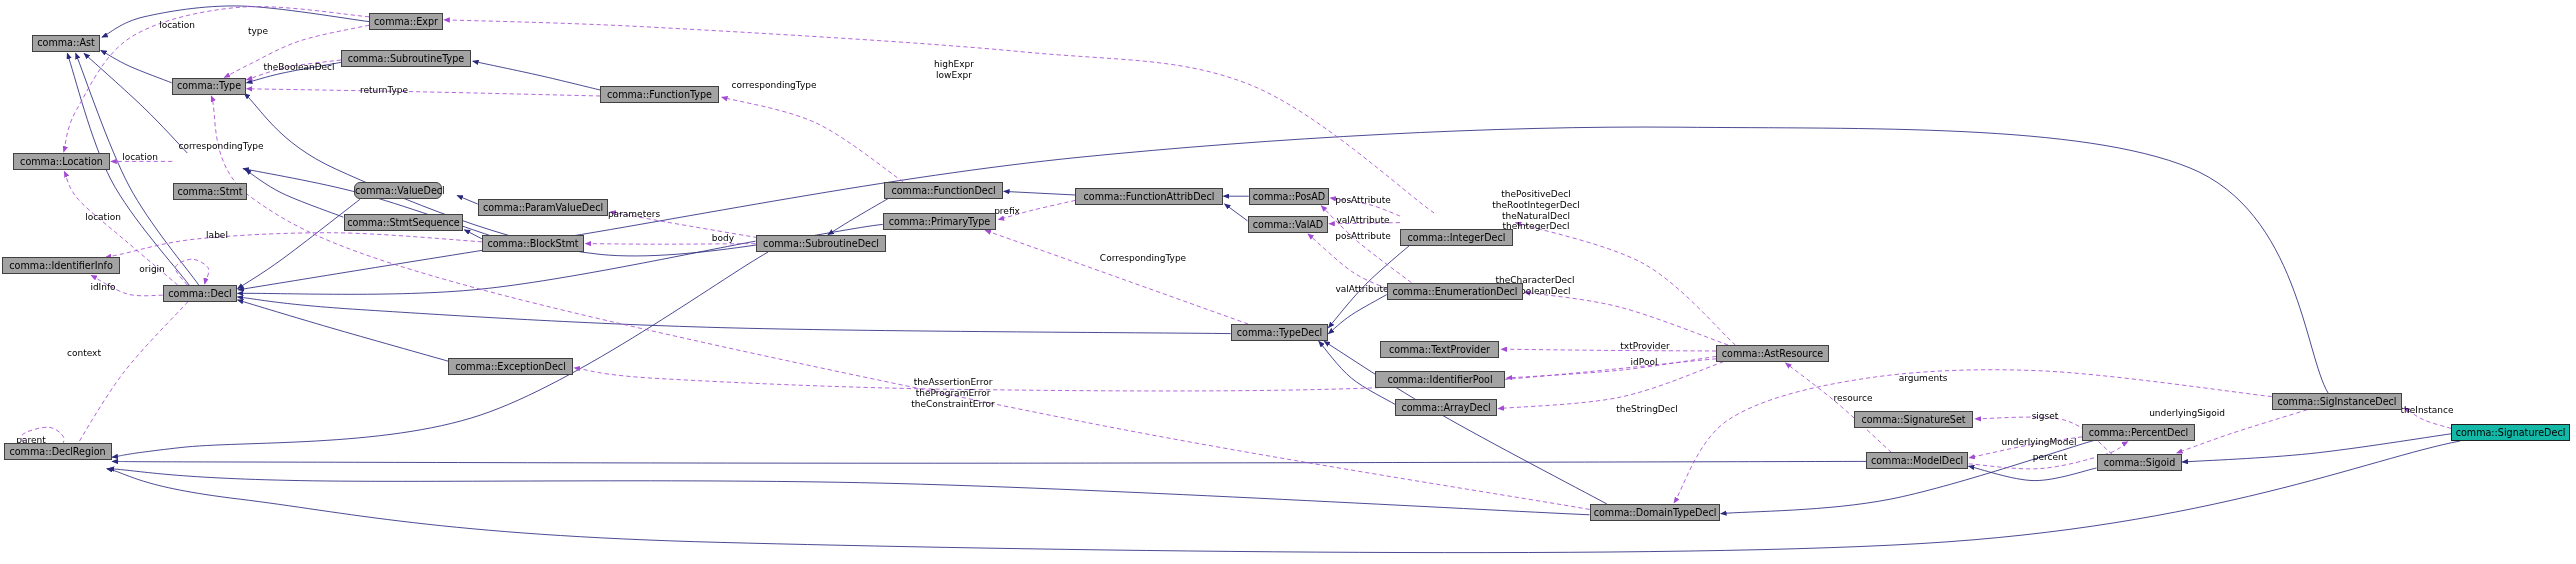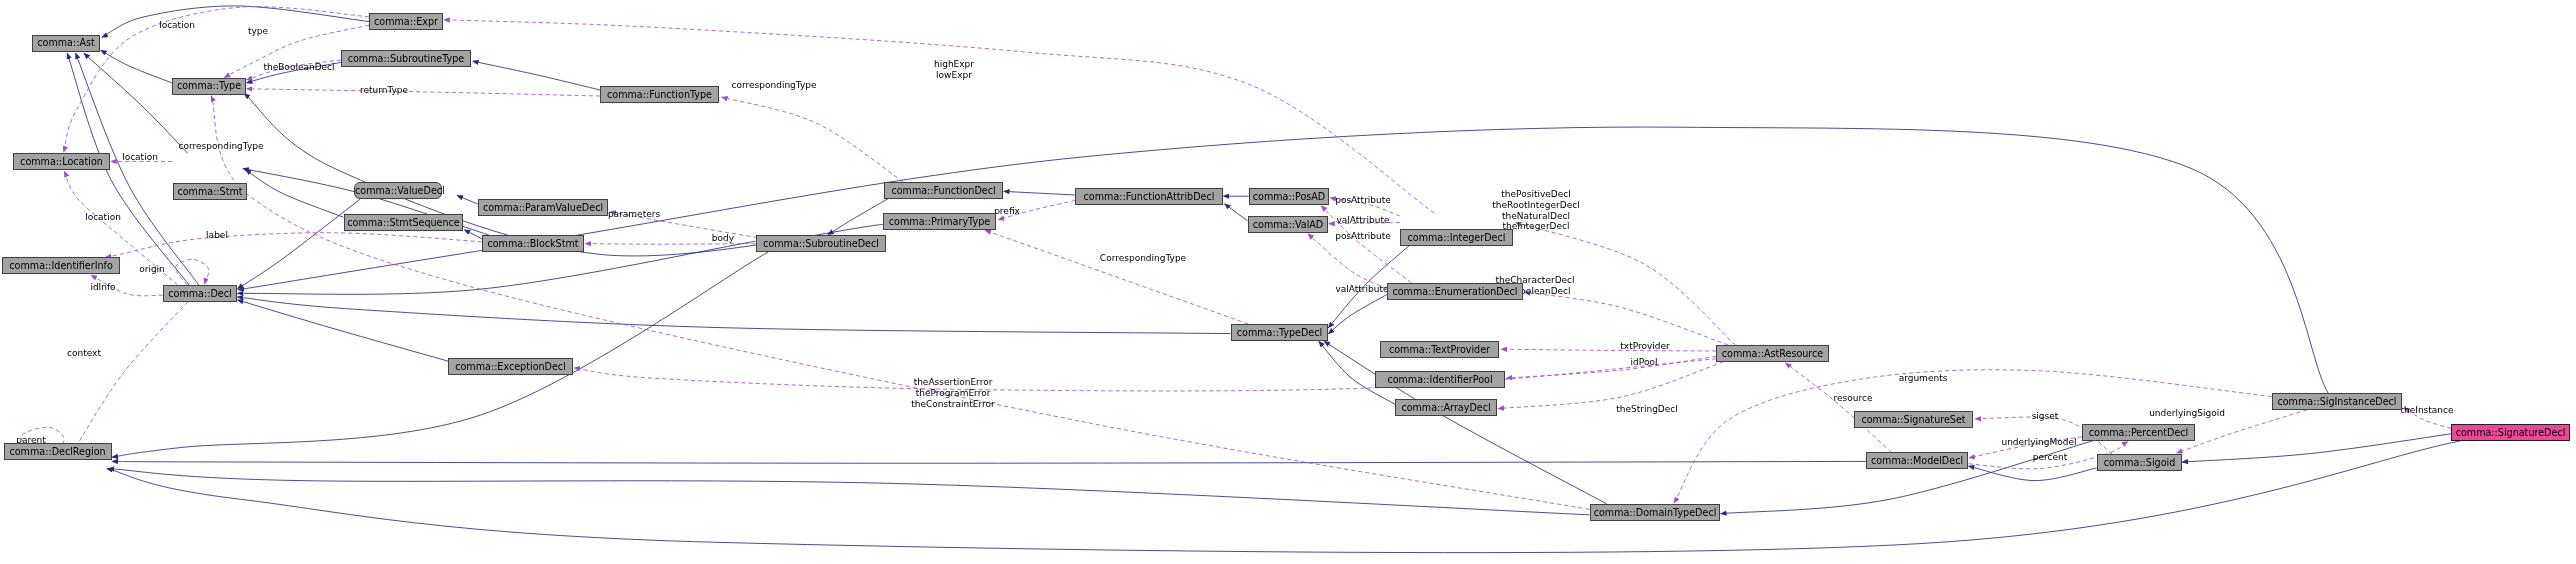--- a/index.html
+++ b/index.html
@@ -5,21 +5,21 @@
   html,body{margin:0;padding:0;background:#ffffff;}
   body{width:2576px;height:564px;position:relative;font-family:"DejaVu Sans",sans-serif;}
   .canvas{position:absolute;left:0;top:0;width:2576px;height:564px;overflow:hidden;}
   #edge-svg{position:absolute;left:0;top:0;}
   #edge-svg path.inh{fill:none;stroke:#29297e;stroke-width:1.4;}
   #edge-svg path.use{fill:none;stroke:#a44bd3;stroke-width:1.4;stroke-dasharray:7,5;}
   .node{position:absolute;box-sizing:border-box;background:#a3a3a3;border:0.6px solid #404040;
         height:17px;line-height:15.6px;text-align:center;font-size:9.6px;color:#000;
         white-space:nowrap;cursor:pointer;}
   .node.bold{border-width:1.2px;line-height:14.4px;}
-  .node.highlight{background:#ec4899;border-color:#202020;cursor:default;}
+  .node.highlight{background:#14b8a6;border-color:#202020;cursor:default;}
   .edge-label{position:absolute;transform:translate(-50%,-50%);font-size:9px;line-height:1.2;
         color:#000;text-align:center;white-space:pre-line;pointer-events:none;}
 </style>
 </head>
 <body>
 
 <div class="canvas">
   <svg id="edge-svg" width="2576" height="564" viewBox="0 0 4293 940">
     <defs>
       <marker id="arrow-inh" markerWidth="11" markerHeight="9" refX="9.5" refY="4.5" orient="auto" markerUnits="userSpaceOnUse">

